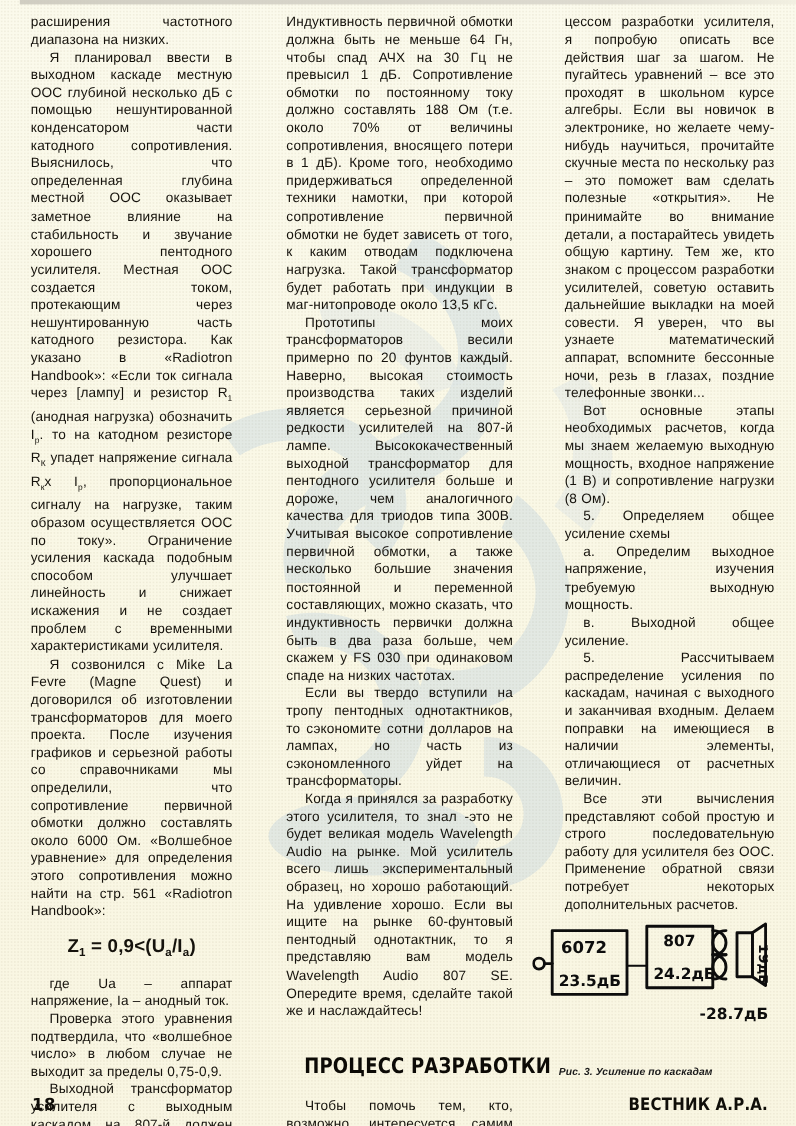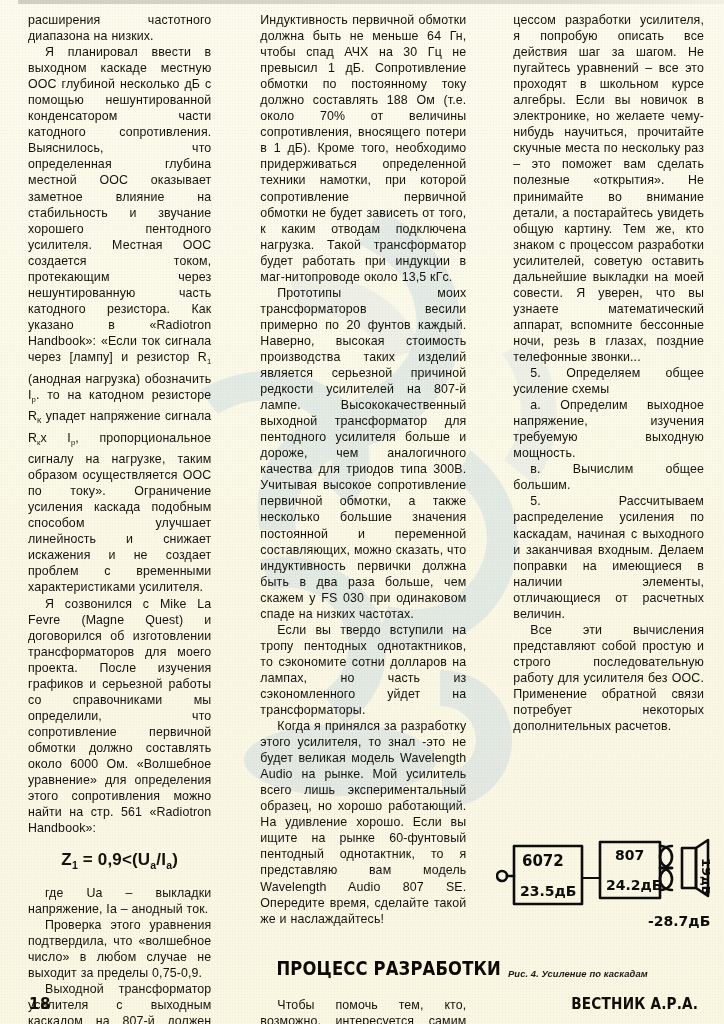--- a/index.html
+++ b/index.html
@@ -85,21 +85,21 @@
     color:#0c0a06;
     font-family:"DejaVu Sans", sans-serif;
     transform:scaleX(.84);
     transform-origin:center;
     white-space:nowrap;
   }
 
   
   .figure{
     position:absolute;
-    left:496px;top:838px;width:214px;height:150px;
+    left:484px;top:838px;width:214px;height:150px;
   }
   .figure svg{display:block;}
   .fig-caption{
     position:absolute;left:508px;top:968px;width:210px;
     font-size:9.4px;
     font-style:italic;
     font-weight:700;
     color:#1a1a1a;
     letter-spacing:.01em;
     white-space:nowrap;
@@ -149,39 +149,40 @@
     </svg>
   </div>
 
   <div class="cols">
 
     <div class="col col-1">
       <p class="body cont">расширения частотного диапазона на низких.</p>
       <p class="body">Я планировал ввести в выходном каскаде местную ООС глубиной несколько дБ с помощью нешунтированной конденсатором части катодного сопротивления. Выяснилось, что определенная глубина местной ООС оказывает заметное влияние на стабильность и звучание хорошего пентодного усилителя. Местная ООС создается током, протекающим через нешунтированную часть катодного резистора. Как указано в «Radiotron Handbook»: «Если ток сигнала через [лампу] и резистор R<sub style="font-size:.62em">1</sub> (анодная нагрузка) обозначить I<sub style="font-size:.62em">р</sub>. то на катодном резисторе R<sub style="font-size:.62em">К</sub> упадет напряжение сигнала R<sub style="font-size:.62em">к</sub>x I<sub style="font-size:.62em">р</sub>, пропорциональное сигналу на нагрузке, таким образом осуществляется ООС по току». Ограничение усиления каскада подобным способом улучшает линейность и снижает искажения и не создает проблем с временными характеристиками усилителя.</p>
       <p class="body">Я созвонился с Mike La Fevre (Magne Quest) и договорился об изготовлении трансформаторов для моего проекта. После изучения графиков и серьезной работы со справочниками мы определили, что сопротивление первичной обмотки должно составлять около 6000 Ом. «Волшебное уравнение» для определения этого сопротивления можно найти на стр. 561 «Radiotron Handbook»:</p>
       <div class="formula">Z<sub>1</sub> = 0,9&lt;(U<sub>а</sub>/I<sub>а</sub>)</div>
-      <p class="body">где Uа – выкладки напряжение, Iа – анодный ток.</p>
+      <p class="body">где Uа – аппарат напряжение, Iа – анодный ток.</p>
       <p class="body">Проверка этого уравнения подтвердила, что «волшебное число» в любом случае не выходит за пределы 0,75-0,9.</p>
       <p class="body">Выходной трансформатор усилителя с выходным каскадом на 807-й должен быть рассчитан на 50-60 мА. Да, трансформатор должен быть большим. И для обмотки в 6 кОм требуется уйма провода – 3028,3 фута. В результате Mike La Fevre выбрал для трансформатора магнитопровод, применяемый в Dynaco A450 -12,5 фунтового монстра.</p>
     </div>
 
     <div class="col col-2">
       <p class="body cont">Индуктивность первичной обмотки должна быть не меньше 64 Гн, чтобы спад АЧХ на 30 Гц не превысил 1 дБ. Сопротивление обмотки по постоянному току должно составлять 188 Ом (т.е. около 70% от величины сопротивления, вносящего потери в 1 дБ). Кроме того, необходимо придерживаться определенной техники намотки, при которой сопротивление первичной обмотки не будет зависеть от того, к каким отводам подключена нагрузка. Такой трансформатор будет работать при индукции в маг-нитопроводе около 13,5 кГс.</p>
       <p class="body">Прототипы моих трансформаторов весили примерно по 20 фунтов каждый. Наверно, высокая стоимость производства таких изделий является серьезной причиной редкости усилителей на 807-й лампе. Высококачественный выходной трансформатор для пентодного усилителя больше и дороже, чем аналогичного качества для триодов типа 300В. Учитывая высокое сопротивление первичной обмотки, а также несколько большие значения постоянной и переменной составляющих, можно сказать, что индуктивность первички должна быть в два раза больше, чем скажем у FS 030 при одинаковом спаде на низких частотах.</p>
       <p class="body">Если вы твердо вступили на тропу пентодных однотактников, то сэкономите сотни долларов на лампах, но часть из сэкономленного уйдет на трансформаторы.</p>
       <p class="body">Когда я принялся за разработку этого усилителя, то знал -это не будет великая модель Wavelength Audio на рынке. Мой усилитель всего лишь экспериментальный образец, но хорошо работающий. На удивление хорошо. Если вы ищите на рынке 60-фунтовый пентодный однотактник, то я представляю вам модель Wavelength Audio 807 SE. Опередите время, сделайте такой же и наслаждайтесь!</p>
       <h2 class="section-head">ПРОЦЕСС РАЗРАБОТКИ</h2>
       <p class="body">Чтобы помочь тем, кто, возможно, интересуется самим про-</p>
     </div>
 
     <div class="col col-3">
       <p class="body cont">цессом разработки усилителя, я попробую описать все действия шаг за шагом. Не пугайтесь уравнений – все это проходят в школьном курсе алгебры. Если вы новичок в электронике, но желаете чему-нибудь научиться, прочитайте скучные места по нескольку раз – это поможет вам сделать полезные «открытия». Не принимайте во внимание детали, а постарайтесь увидеть общую картину. Тем же, кто знаком с процессом разработки усилителей, советую оставить дальнейшие выкладки на моей совести. Я уверен, что вы узнаете математический аппарат, вспомните бессонные ночи, резь в глазах, поздние телефонные звонки...</p>
+      <p class="body">Вот основные этапы необходимых расчетов, когда мы знаем желаемую выходную мощность, входное напряжение (1 В) и сопротивление нагрузки (8 Ом).</p>
       <p class="body">5. Определяем общее усиление схемы</p>
       <p class="body">а. Определим выходное напряжение, изучения требуемую выходную мощность.</p>
-      <p class="body">в. Вычислим общее большим.</p>
+      <p class="body">в. Выходной общее усиление.</p>
       <p class="body">5. Рассчитываем распределение усиления по каскадам, начиная с выходного и заканчивая входным. Делаем поправки на имеющиеся в наличии элементы, отличающиеся от расчетных величин.</p>
       <p class="body">Все эти вычисления представляют собой простую и строго последовательную работу для усилителя без ООС. Применение обратной связи потребует некоторых дополнительных расчетов.</p>
     </div>
   </div>
 
   <div class="figure">
     <svg width="214" height="110" viewBox="0 0 214 110" xmlns="http://www.w3.org/2000/svg">
       <g fill="none" stroke="#0d0d0d" stroke-width="2.6" stroke-linecap="round" stroke-linejoin="round">
 
         <circle cx="6" cy="38" r="5"></circle>
@@ -206,20 +207,20 @@
         <text x="26" y="28" font-size="15">6072</text>
         <text x="24" y="58" font-size="14">23.5дБ</text>
         <text x="119" y="22" font-size="14">807</text>
         <text x="110" y="52" font-size="14">24.2дБ</text>
         <text x="152" y="88" font-size="14">-28.7дБ</text>
         <text x="206" y="20" font-size="13" transform="rotate(90 206 20)">19</text>
         <text x="206" y="38" font-size="12" transform="rotate(90 206 38)">дБ</text>
       </g>
     </svg>
   </div>
-  <div class="fig-caption">Рис. 4. Усиление по каскадам</div>
+  <div class="fig-caption">Рис. 3. Усиление по каскадам</div>
 
   <div class="footer">
     <div class="page-num">18</div>
     <div class="masthead">ВЕСТНИК А.Р.А.</div>
   </div>
 
 </div>
 
 </body></html>

